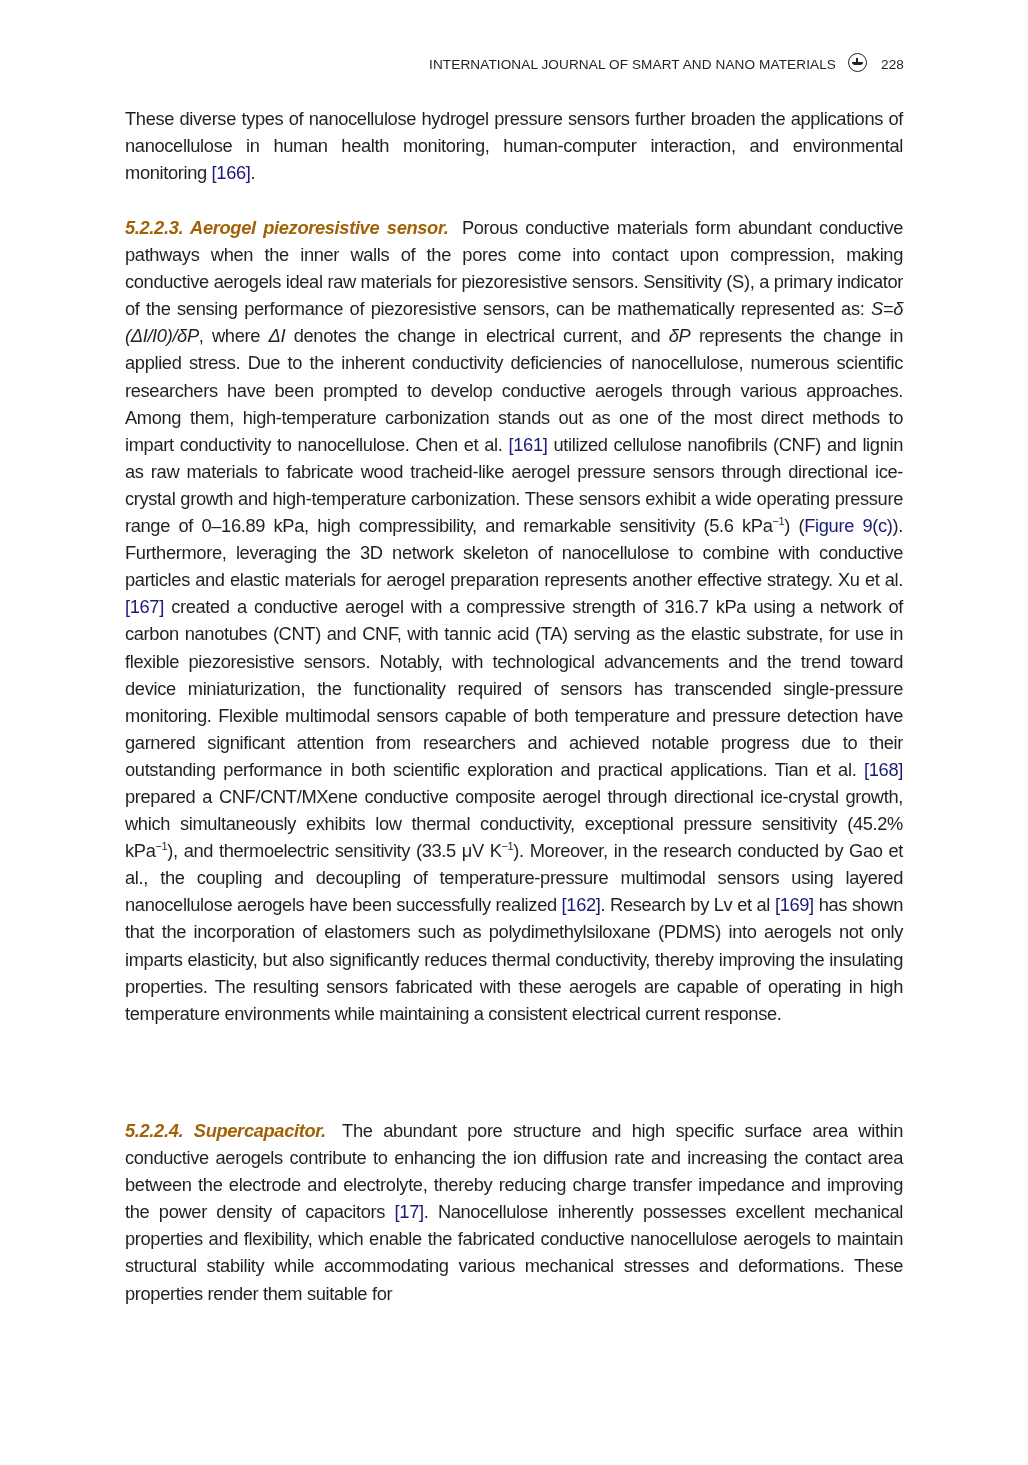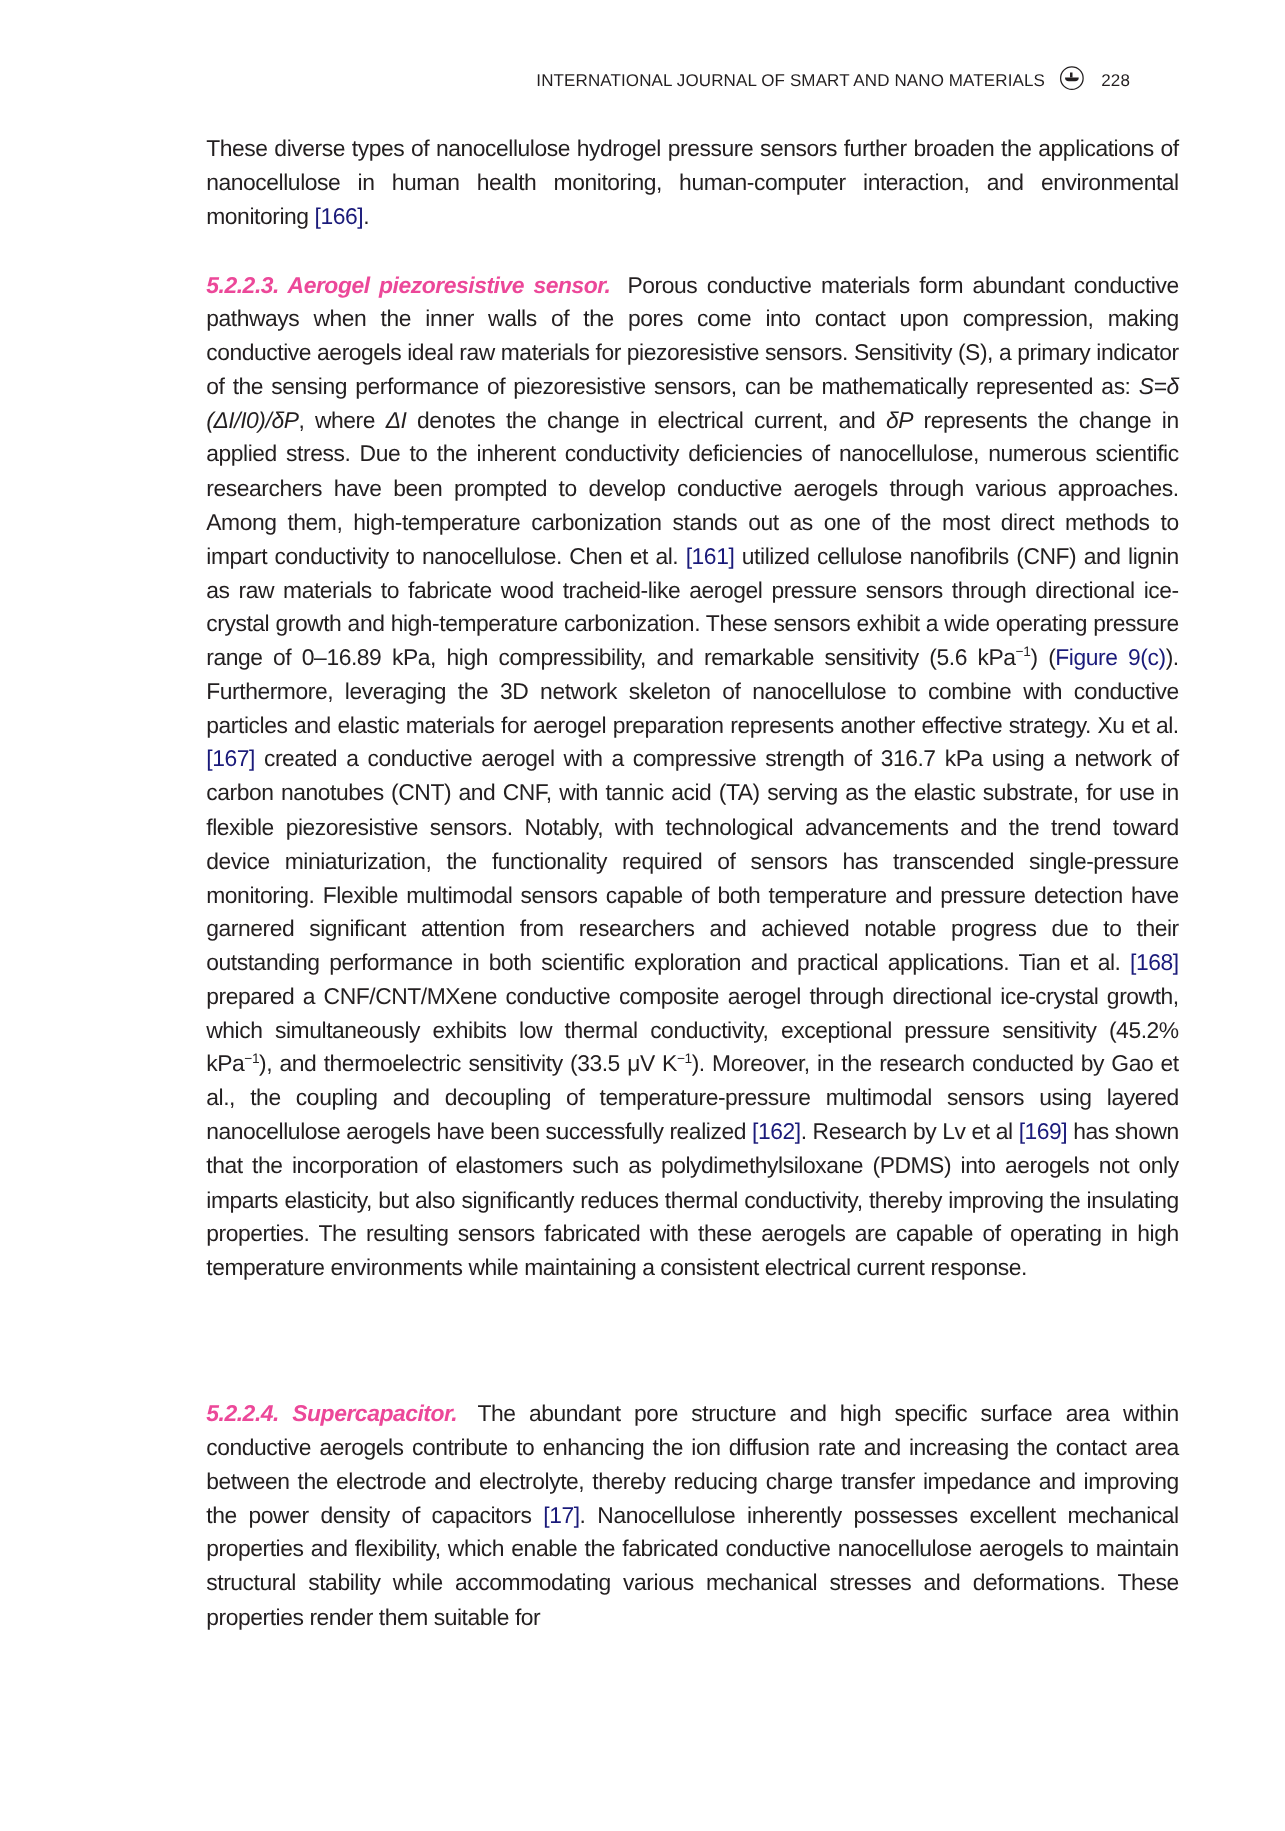--- a/index.html
+++ b/index.html
@@ -20,27 +20,27 @@
       content: ""; position: absolute; left: 3px; right: 3px; top: 8px; height: 3px;
       background: #231f20; border-radius: 0 0 4px 4px;
     }
     .running-header .logo::after {
       content: ""; position: absolute; left: 7px; top: 4px; width: 2px; height: 4px; background: #231f20;
     }
     .body-text {
       position: absolute; left: 125px; width: 778px;
       font-family: "Liberation Sans Narrow", "Liberation Sans", sans-serif;
       font-size: 18.3px; line-height: 27.1px; color: #231f20;
-      text-align: justify; letter-spacing: -0.35px; word-spacing: 0px; margin-left: 40px;
+      text-align: justify; letter-spacing: -0.35px; word-spacing: 0px;
     }
     .body-text p { margin: 0; }
     .p1 { top: 105px; }
     .p2 { top: 214px; }
     .p3 { top: 1117px; }
-    .heading { color: #ec4899; font-style: italic; font-weight: bold; margin-right: 6px; }
+    .heading { color: #a16207; font-style: italic; font-weight: bold; margin-right: 6px; }
     .ref { color: #1a1a7a; }
     sup { font-size: 11px; line-height: 0; vertical-align: 7px; }
     em { font-style: italic; }
   </style>
 </head>
 <body>
 
 <div class="page">
 
   <div class="running-header">

